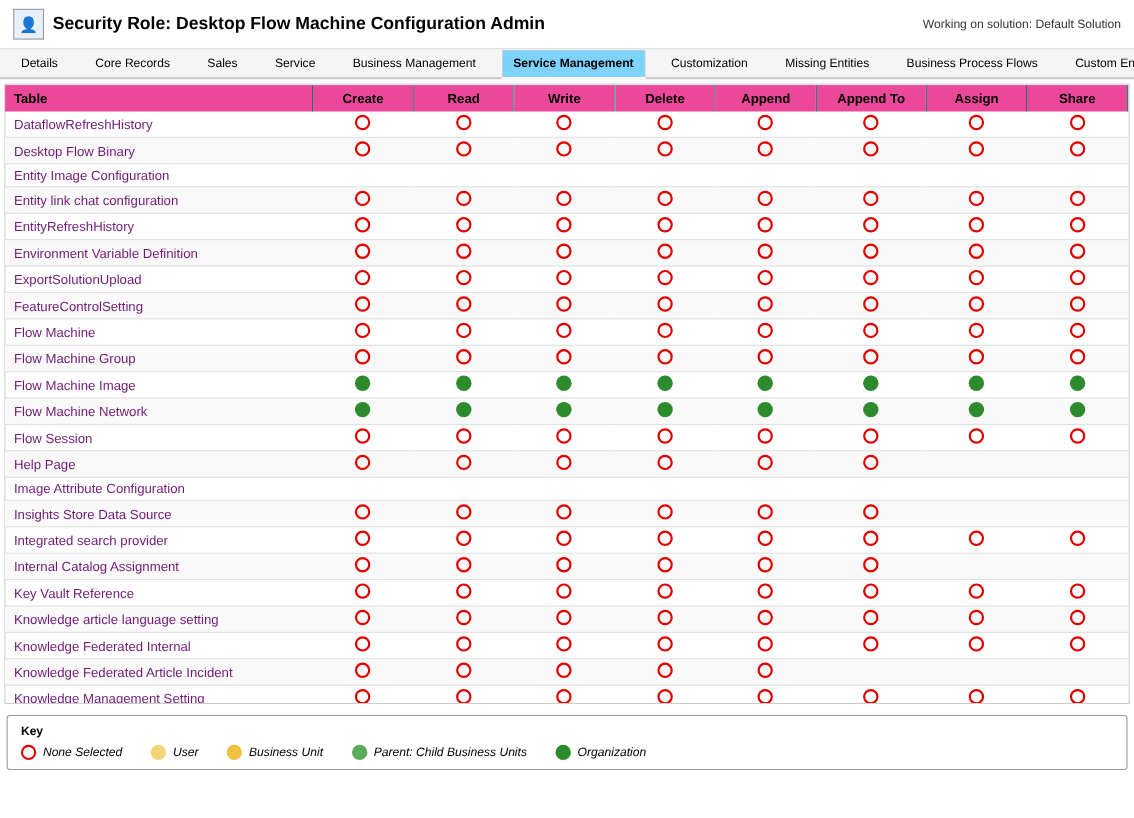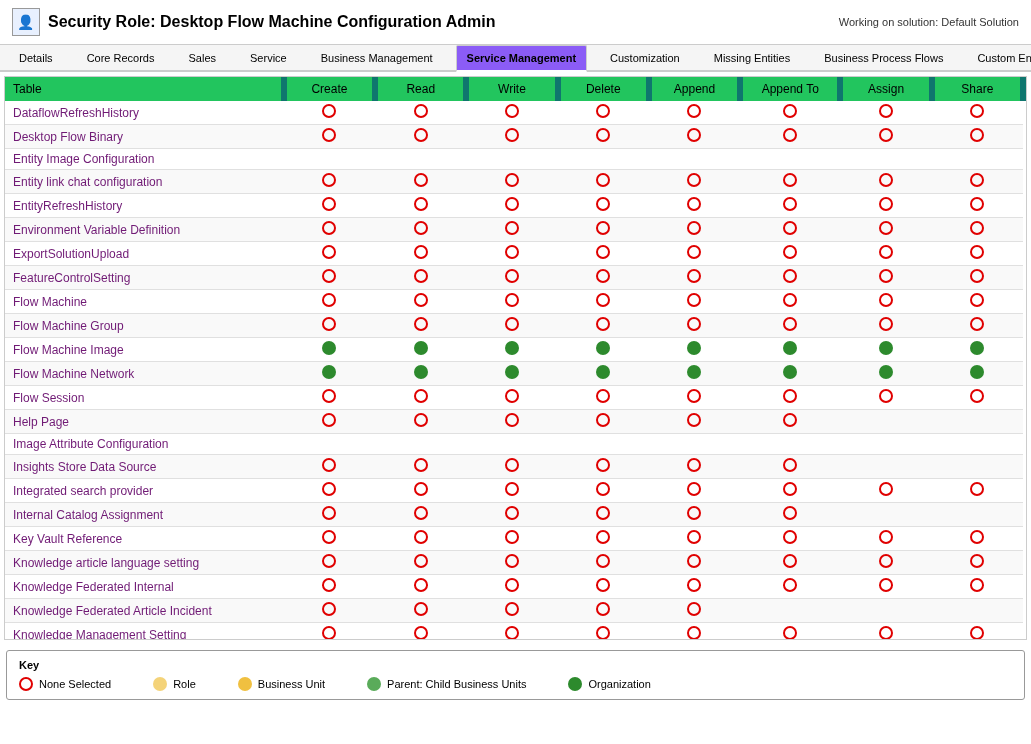--- a/index.html
+++ b/index.html
@@ -20,36 +20,36 @@
     .tabs-bar {
       display: flex; border-bottom: 2px solid #ccc; background: #f5f5f5;
       padding: 0 8px; gap: 12px;
     }
     .tab {
       padding: 6px 10px; cursor: pointer; border: 1px solid transparent;
       border-bottom: none; background: #f5f5f5; font-size: 11px; white-space: nowrap;
       border-radius: 2px 2px 0 0;
     }
     .tab.active {
-      background: #8b5cf6; border-color: #ccc; border-bottom: 2px solid #fff;
+      background: #7dd3fc; border-color: #ccc; border-bottom: 2px solid #fff;
       margin-bottom: -2px; font-weight: 600;
     }
 
     .main-content { display: flex; flex-direction: column; height: calc(100vh - 110px); }
 
     .table-container {
       flex: 1; overflow-y: scroll; overflow-x: hidden;
       border: 1px solid #ccc; margin: 4px;
     }
 
     table { width: 100%; border-collapse: collapse; }
     thead tr { background: #b8cce4; }
     thead th {
-      padding: 5px 8px; text-align: left; font-weight: 400; font-size: 12px;
-      border-right: 6px solid #0f766e; position: sticky; top: 0; background: #22c55e;
+      padding: 5px 8px; text-align: left; font-weight: 700; font-size: 12px;
+      border-right: 1px solid #0f766e; position: sticky; top: 0; background: #ec4899;
       white-space: nowrap;
     }
     thead th:first-child { min-width: 220px; }
     thead th:not(:first-child) { text-align: center; min-width: 72px; }
 
     tbody tr { border-bottom: 1px solid #e0e0e0; }
     tbody tr:nth-child(even) { background: #f9f9f9; }
     tbody td { padding: 3px 8px; vertical-align: middle; }
     tbody td:not(:first-child) { text-align: center; }
 
@@ -72,21 +72,21 @@
     .circle-user {
       display: inline-block; width: 14px; height: 14px; border-radius: 50%;
       background: #f0c040; border: none; opacity: 0.7;
     }
 
     .key-section {
       border: 1px solid #999; margin: 6px; padding: 8px 12px;
       border-radius: 3px;
     }
     .key-title { font-size: 11px; font-weight: 600; margin-bottom: 6px; }
-    .key-items { display: flex; align-items: center; gap: 42px; flex-wrap: wrap; }
+    .key-items { display: flex; align-items: center; gap: 26px; flex-wrap: wrap; font-style: italic; }
     .key-item { display: flex; align-items: center; gap: 6px; font-size: 11px; }
 
     
     .table-container::-webkit-scrollbar { width: 12px; }
     .table-container::-webkit-scrollbar-track { background: #f0f0f0; }
     .table-container::-webkit-scrollbar-thumb { background: #aaa; border-radius: 2px; }
 
     .row-name { color: #701a75; cursor: pointer; }
   </style>
 </head>
@@ -389,21 +389,21 @@
 
   <div class="key-section">
     <div class="key-title">Key</div>
     <div class="key-items" id="key-items">
         <div class="key-item">
           <span class="circle-none"></span>
           <span>None Selected</span>
         </div>
         <div class="key-item">
           <span class="circle-user"></span>
-          <span>Role</span>
+          <span>User</span>
         </div>
         <div class="key-item">
           <span class="circle-bu"></span>
           <span>Business Unit</span>
         </div>
         <div class="key-item">
           <span class="circle-parent"></span>
           <span>Parent: Child Business Units</span>
         </div>
         <div class="key-item">

